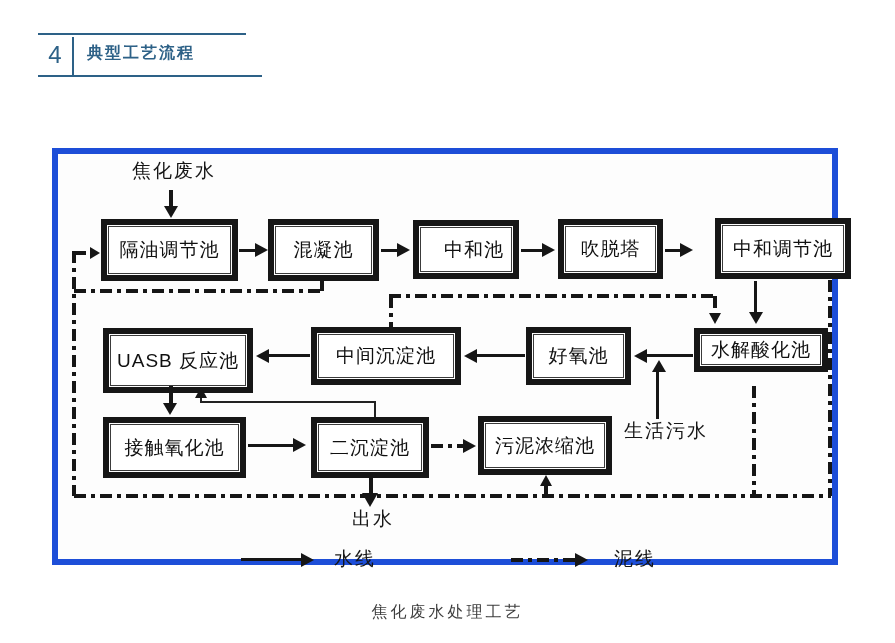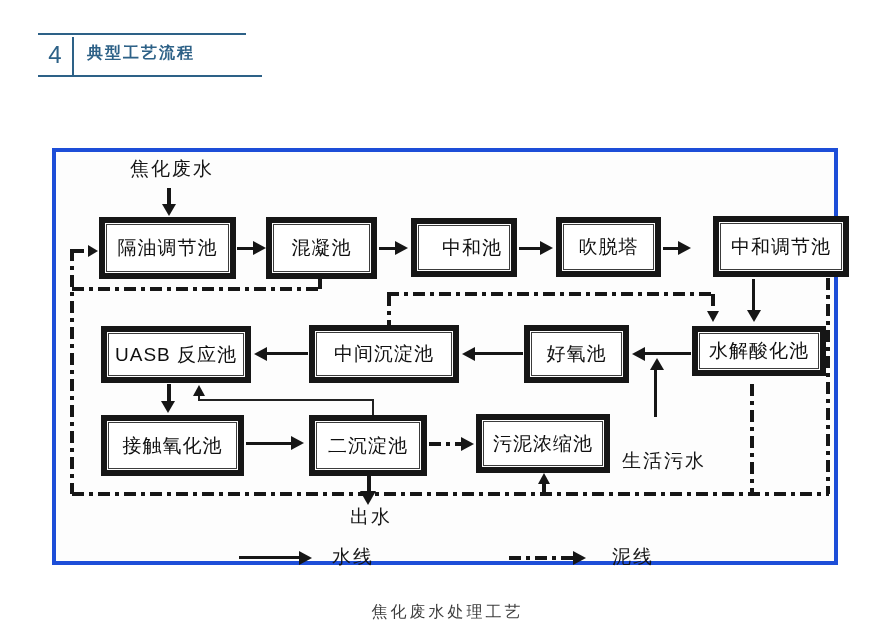--- a/index.html
+++ b/index.html
@@ -10,21 +10,21 @@
   html,body{width:895px;height:643px;background:#ffffff;overflow:hidden;
     font-family:"Liberation Sans", sans-serif;}
   .abs{position:absolute;}
   
   #header-rule-top{left:38px;top:33px;width:208px;height:2px;background:var(--accent);}
   #header-rule-bottom{left:38px;top:75px;width:224px;height:2px;background:var(--accent);}
   #header-number{left:38px;top:41px;width:34px;text-align:center;font-size:24px;color:var(--accent);}
   #header-sep{left:72px;top:37px;width:2px;height:38px;background:var(--accent);}
   #header-title{left:87px;top:43px;font-size:16px;font-weight:bold;color:var(--accent);letter-spacing:2px;}
   
-  #diagram{left:52px;top:148px;width:786px;height:417px;background:#fdfdfd;border:4px solid #1d4ed8;}
+  #diagram{left:52px;top:148px;width:786px;height:417px;background:#fdfdfd;border:6px solid #1d4ed8;}
   
   .fbox{position:absolute;border:6px solid var(--ink);background:#ffffff;
     display:flex;align-items:center;justify-content:center;
     font-size:19px;color:#101010;letter-spacing:1px;white-space:nowrap;}
   .fbox::after{content:"";position:absolute;inset:1px;border:1px solid rgba(10,10,10,.8);pointer-events:none;}
   
   .dlabel{position:absolute;font-size:19px;color:#161616;letter-spacing:2px;white-space:nowrap;}
   
   .sh{position:absolute;height:3px;background:var(--ink);}
   .sv{position:absolute;width:3px;background:var(--ink);}
@@ -84,30 +84,30 @@
   <div class="sh" style="left:323px;top:95px;width:20px;"></div>
   <div class="ah ar" style="left:339px;top:89px;"></div>
   <div class="sh" style="left:463px;top:95px;width:23px;"></div>
   <div class="ah ar" style="left:484px;top:89px;"></div>
   <div class="sh" style="left:607px;top:95px;width:19px;"></div>
   <div class="ah ar" style="left:622px;top:89px;"></div>
 
   <div class="sv" style="left:696px;top:127px;height:33px;"></div>
   <div class="ah ad" style="left:691px;top:158px;"></div>
 
-  <div class="fbox" style="left:45px;top:174px;width:150px;height:57px;justify-content:center;">
+  <div class="fbox" style="left:45px;top:174px;width:150px;height:65px;justify-content:center;">
       <span>UASB 反应池</span>
     </div>
   <div class="fbox" style="left:253px;top:173px;width:150px;height:58px;">
       <span>中间沉淀池</span>
     </div>
   <div class="fbox" style="left:468px;top:173px;width:105px;height:58px;">
       <span>好氧池</span>
     </div>
-  <div class="fbox" style="left:636px;top:174px;width:134px;height:50px;">
+  <div class="fbox" style="left:636px;top:174px;width:134px;height:44px;">
       <span>水解酸化池</span>
     </div>
 
   <div class="ah al" style="left:576px;top:195px;"></div>
   <div class="sh" style="left:589px;top:200px;width:46px;"></div>
   <div class="ah al" style="left:406px;top:195px;"></div>
   <div class="sh" style="left:419px;top:200px;width:48px;"></div>
   <div class="ah al" style="left:198px;top:195px;"></div>
   <div class="sh" style="left:211px;top:200px;width:41px;"></div>
 
@@ -129,21 +129,21 @@
 
   <div class="ddh" style="left:373px;top:290px;width:34px;"></div>
   <div class="ah ar" style="left:405px;top:285px;"></div>
 
   <div class="sv w4" style="left:311px;top:324px;height:17px;"></div>
   <div class="ah big-d" style="left:304px;top:339px;"></div>
   <div class="dlabel" style="left:294px;top:352px;">出水</div>
 
   <div class="ah au" style="left:594px;top:206px;"></div>
   <div class="sv" style="left:598px;top:217px;height:48px;"></div>
-  <div class="dlabel" style="left:566px;top:264px;margin-top:32px;">生活污水</div>
+  <div class="dlabel" style="left:566px;top:264px;">生活污水</div>
 
   <div class="abs thinv" style="left:316px;top:247px;height:16px;"></div>
   <div class="abs thin" style="left:142px;top:247px;width:176px;"></div>
   <div class="abs thinv" style="left:142px;top:243px;height:6px;"></div>
   <div class="ah sm-u" style="left:137px;top:233px;"></div>
 
   <div class="ddh" style="left:16px;top:97px;width:18px;"></div>
   <div class="ah sm-r" style="left:32px;top:93px;"></div>
 
   <div class="ddv" style="left:14px;top:97px;height:245px;"></div>

